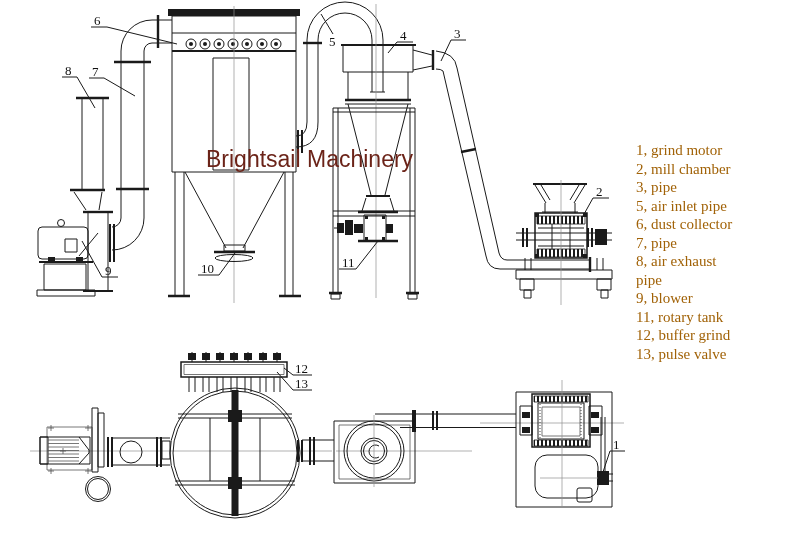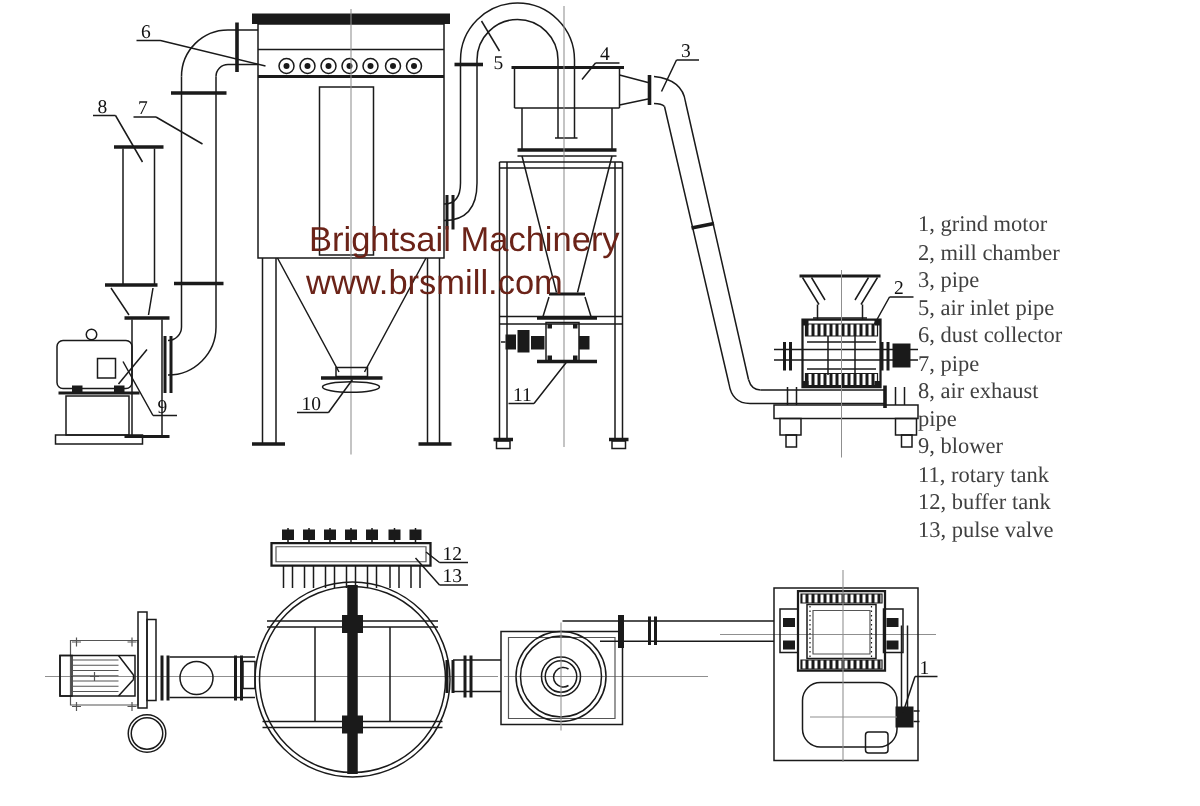--- a/index.html
+++ b/index.html
@@ -11,22 +11,22 @@
   .ln15{stroke:#1a1a1a;stroke-width:1.5;fill:none;}
   .thk{stroke:#1a1a1a;stroke-width:2.4;fill:none;}
   .thk2{stroke:#1a1a1a;stroke-width:2;fill:none;}
   .fil{fill:#1a1a1a;stroke:none;}
   .thin{stroke:#555;stroke-width:0.8;fill:none;}
   .cl{stroke:#8f8f8f;stroke-width:0.7;fill:none;}
   .dots{stroke:#1a1a1a;stroke-width:0.8;stroke-dasharray:1,2;fill:none;}
   .co{font-family:"Liberation Serif",serif;font-size:13px;fill:#111;}
   .watermark{position:absolute;color:#6b2318;font-size:23px;white-space:nowrap;
              font-family:Liberation Sans, sans-serif;}
-  .legend{position:absolute;left:612px;top:141px;width:150px;font-size:15px;
-          line-height:18.5px;color:#404040;}
+  .legend{position:absolute;left:636px;top:141px;width:150px;font-size:15px;
+          line-height:18.5px;color:#a16207;}
   .legend div{white-space:nowrap;}
 </style>
 </head>
 <body>
 
 <div class="canvas">
 
 <svg width="800" height="537" viewBox="0 0 800 537">
   <defs>
     <pattern id="teeth" width="4" height="8" patternUnits="userSpaceOnUse">
@@ -301,30 +301,29 @@
     <path class="ln" d="M293,375 H312 M293,375 L284,368"></path>
     <text class="co" x="295" y="373">12</text>
     <path class="ln" d="M293,390 H312 M293,390 L277,372"></path>
     <text class="co" x="295" y="388">13</text>
     <path class="ln" d="M610,451 H625 M610,451 L602,475"></path>
     <text class="co" x="613" y="449">1</text>
   </g>
 </svg>
 
   <div class="watermark" style="left:206px;top:146px;">Brightsail Machinery</div>
-  <div class="watermark" style="left:204px;top:175px;">www.brsmill.com</div>
 
   <div class="legend">
     <div>1, grind motor</div>
     <div>2, mill chamber</div>
     <div>3, pipe</div>
     <div>5, air inlet pipe</div>
     <div>6, dust collector</div>
     <div>7, pipe</div>
     <div>8, air exhaust</div>
     <div>pipe</div>
     <div>9, blower</div>
     <div>11, rotary tank</div>
-    <div>12, buffer tank</div>
+    <div>12, buffer grind</div>
     <div>13, pulse valve</div>
   </div>
 
 </div>
 
 </body></html>

